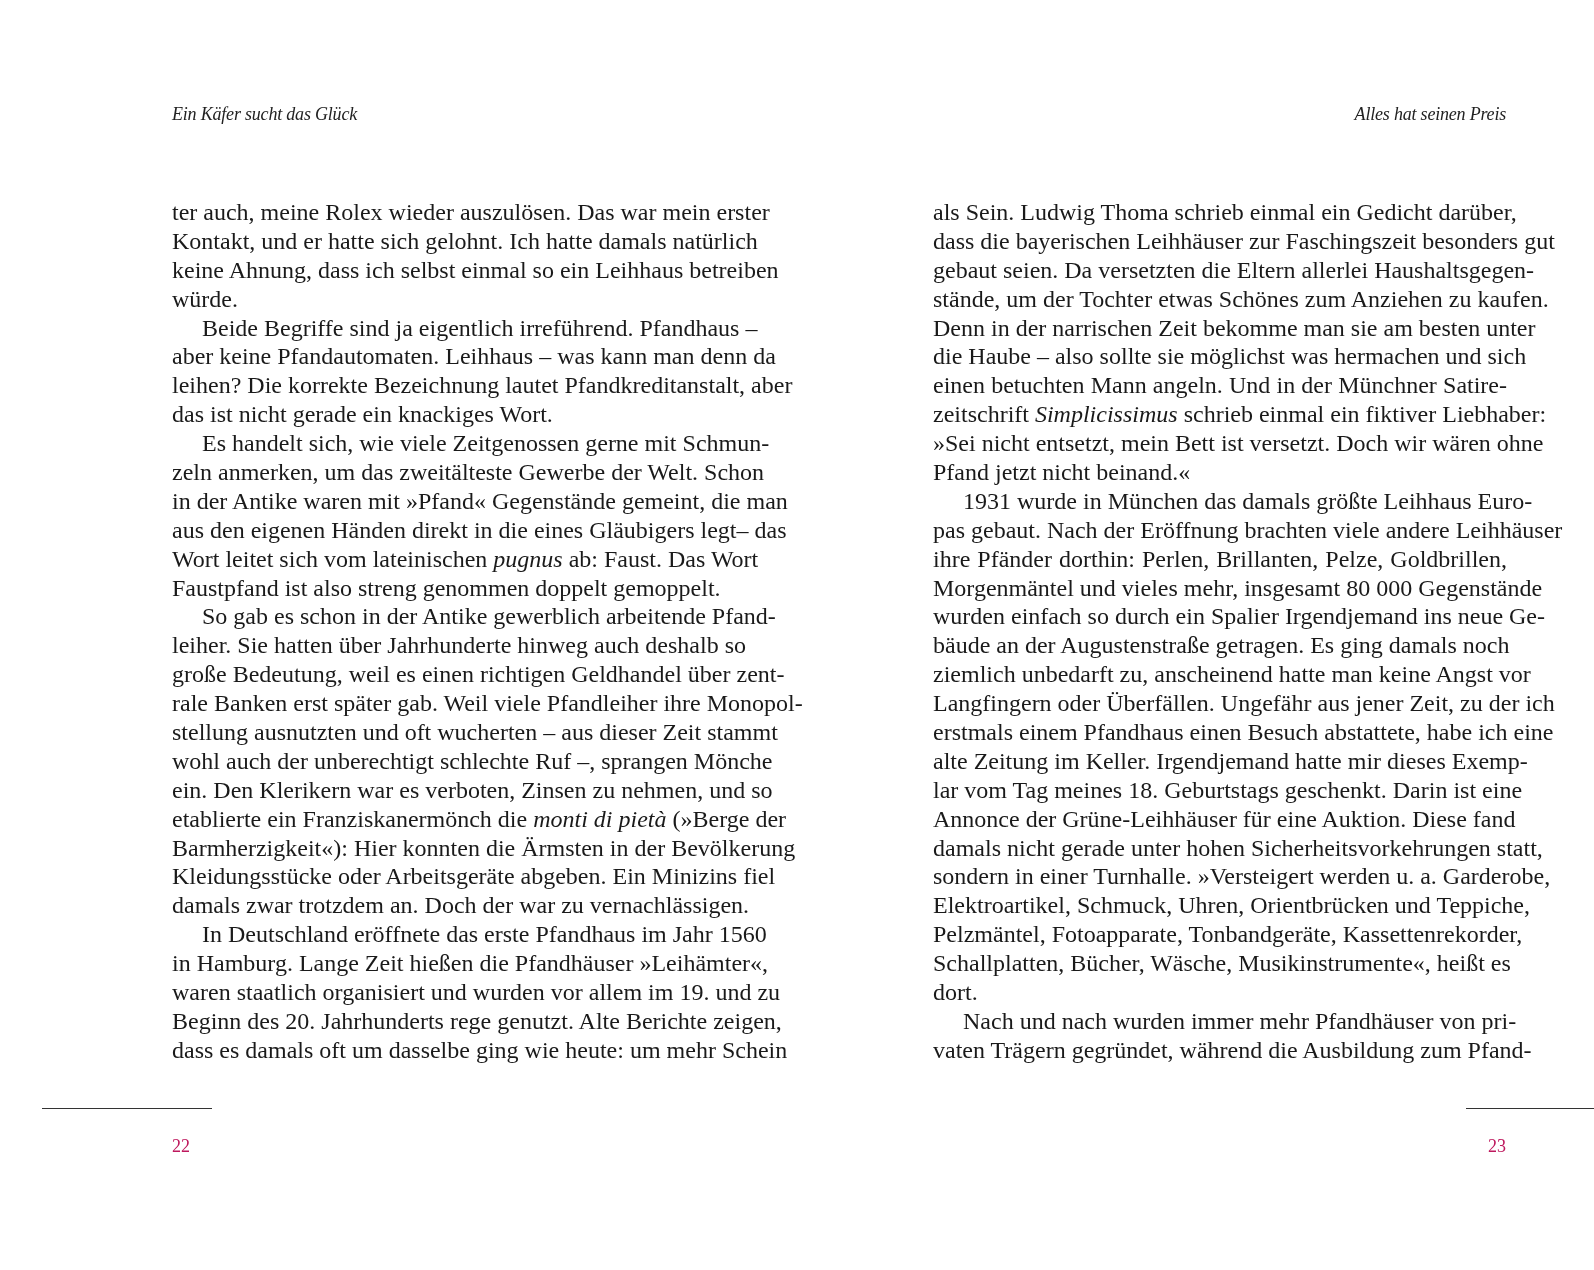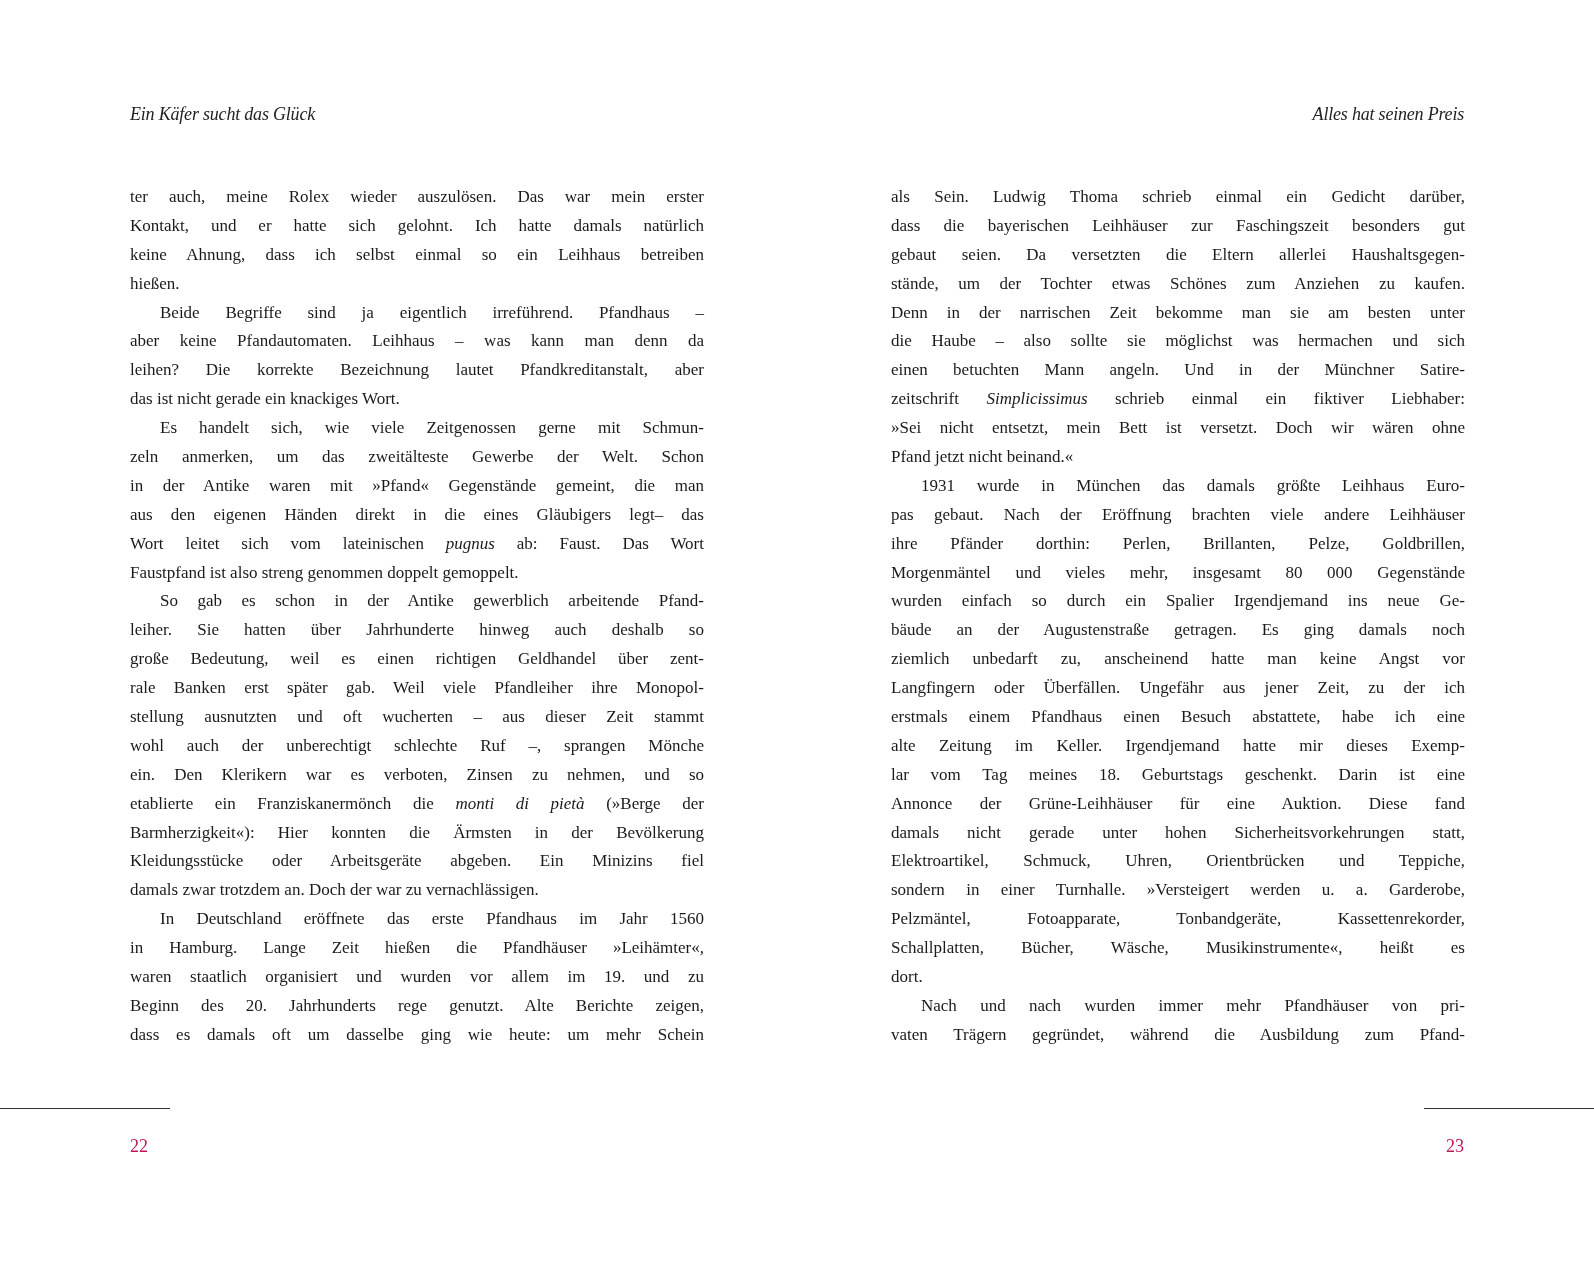--- a/index.html
+++ b/index.html
@@ -1,25 +1,25 @@
 <!DOCTYPE html>
 <html><head>
 <meta charset="utf-8">
 <style>
   html, body { margin: 0; padding: 0; background: #ffffff; }
   body { width: 1594px; height: 1270px; position: relative; overflow: hidden;
          font-family: "Liberation Serif", "DejaVu Serif", serif; color: #1a1a1a; }
-  .page { position: absolute; top: 0; height: 1040px; width: 797px; }
+  .page { position: absolute; top: 0; height: 1040px; width: 797px; margin-left: 42px; }
   .page-left { left: 0; }
   .page-right { left: 797px; }
   .running-head { position: absolute; top: 104px; font-style: italic; font-size: 18px;
                   letter-spacing: -0.2px; color: #222; }
   .page-left .running-head { left: 130px; }
   .page-right .running-head { right: 130px; text-align: center; }
-  .body-text { position: absolute; top: 183px; width: 574px; font-size: 17px; }
+  .body-text { position: absolute; top: 198px; width: 574px; font-size: 24px; }
   .page-left .body-text { left: 130px; }
   .page-right .body-text { left: 94px; }
   .line { height: 28.9px; line-height: 28.9px; white-space: nowrap; text-align: justify;
           text-align-last: justify; overflow: visible; }
   .line.last { text-align-last: left; }
   .line.indent { text-indent: 30px; }
   .line i { }
   .rule { position: absolute; top: 1108px; height: 1px; background: #333; width: 170px; }
   .page-left .rule { left: 0; }
   .page-right .rule { right: 0; }
@@ -29,21 +29,21 @@
 </style>
 </head>
 <body>
 
 <div class="page page-left">
   <div class="running-head">Ein Käfer sucht das Glück</div>
   <div class="body-text">
       <div class="line">ter auch, meine Rolex wieder auszulösen. Das war mein erster</div>
       <div class="line">Kontakt, und er hatte sich gelohnt. Ich hatte damals natürlich</div>
       <div class="line">keine Ahnung, dass ich selbst einmal so ein Leihhaus betreiben</div>
-      <div class="line last">hießen.</div>
+      <div class="line last">würde.</div>
       <div class="line indent">Beide Begriffe sind ja eigentlich irreführend. Pfandhaus –</div>
       <div class="line">aber keine Pfandautomaten. Leihhaus – was kann man denn da</div>
       <div class="line">leihen? Die korrekte Bezeichnung lautet Pfandkreditanstalt, aber</div>
       <div class="line last">das ist nicht gerade ein knackiges Wort.</div>
       <div class="line indent">Es handelt sich, wie viele Zeitgenossen gerne mit Schmun-</div>
       <div class="line">zeln anmerken, um das zweitälteste Gewerbe der Welt. Schon</div>
       <div class="line">in der Antike waren mit »Pfand« Gegenstände gemeint, die man</div>
       <div class="line">aus den eigenen Händen direkt in die eines Gläubigers legt– das</div>
       <div class="line"><span>Wort leitet sich vom lateinischen </span><i>pugnus</i><span> ab: Faust. Das Wort</span></div>
       <div class="line last">Faustpfand ist also streng genommen doppelt gemoppelt.</div>
@@ -87,22 +87,22 @@
       <div class="line">Morgenmäntel und vieles mehr, insgesamt 80 000 Gegenstände</div>
       <div class="line">wurden einfach so durch ein Spalier Irgendjemand ins neue Ge-</div>
       <div class="line">bäude an der Augustenstraße getragen. Es ging damals noch</div>
       <div class="line">ziemlich unbedarft zu, anscheinend hatte man keine Angst vor</div>
       <div class="line">Langfingern oder Überfällen. Ungefähr aus jener Zeit, zu der ich</div>
       <div class="line">erstmals einem Pfandhaus einen Besuch abstattete, habe ich eine</div>
       <div class="line">alte Zeitung im Keller. Irgendjemand hatte mir dieses Exemp-</div>
       <div class="line">lar vom Tag meines 18. Geburtstags geschenkt. Darin ist eine</div>
       <div class="line">Annonce der Grüne-Leihhäuser für eine Auktion. Diese fand</div>
       <div class="line">damals nicht gerade unter hohen Sicherheitsvorkehrungen statt,</div>
+      <div class="line">sondern in einer Turnhalle. »Versteigert werden u. a. Garderobe,</div>
       <div class="line">Elektroartikel, Schmuck, Uhren, Orientbrücken und Teppiche,</div>
-      <div class="line">sondern in einer Turnhalle. »Versteigert werden u. a. Garderobe,</div>
       <div class="line">Pelzmäntel, Fotoapparate, Tonbandgeräte, Kassettenrekorder,</div>
       <div class="line">Schallplatten, Bücher, Wäsche, Musikinstrumente«, heißt es</div>
       <div class="line last">dort.</div>
       <div class="line indent">Nach und nach wurden immer mehr Pfandhäuser von pri-</div>
       <div class="line">vaten Trägern gegründet, während die Ausbildung zum Pfand-</div>
     </div>
   <div class="rule"></div>
   <div class="folio">23</div>
 </div>
 

